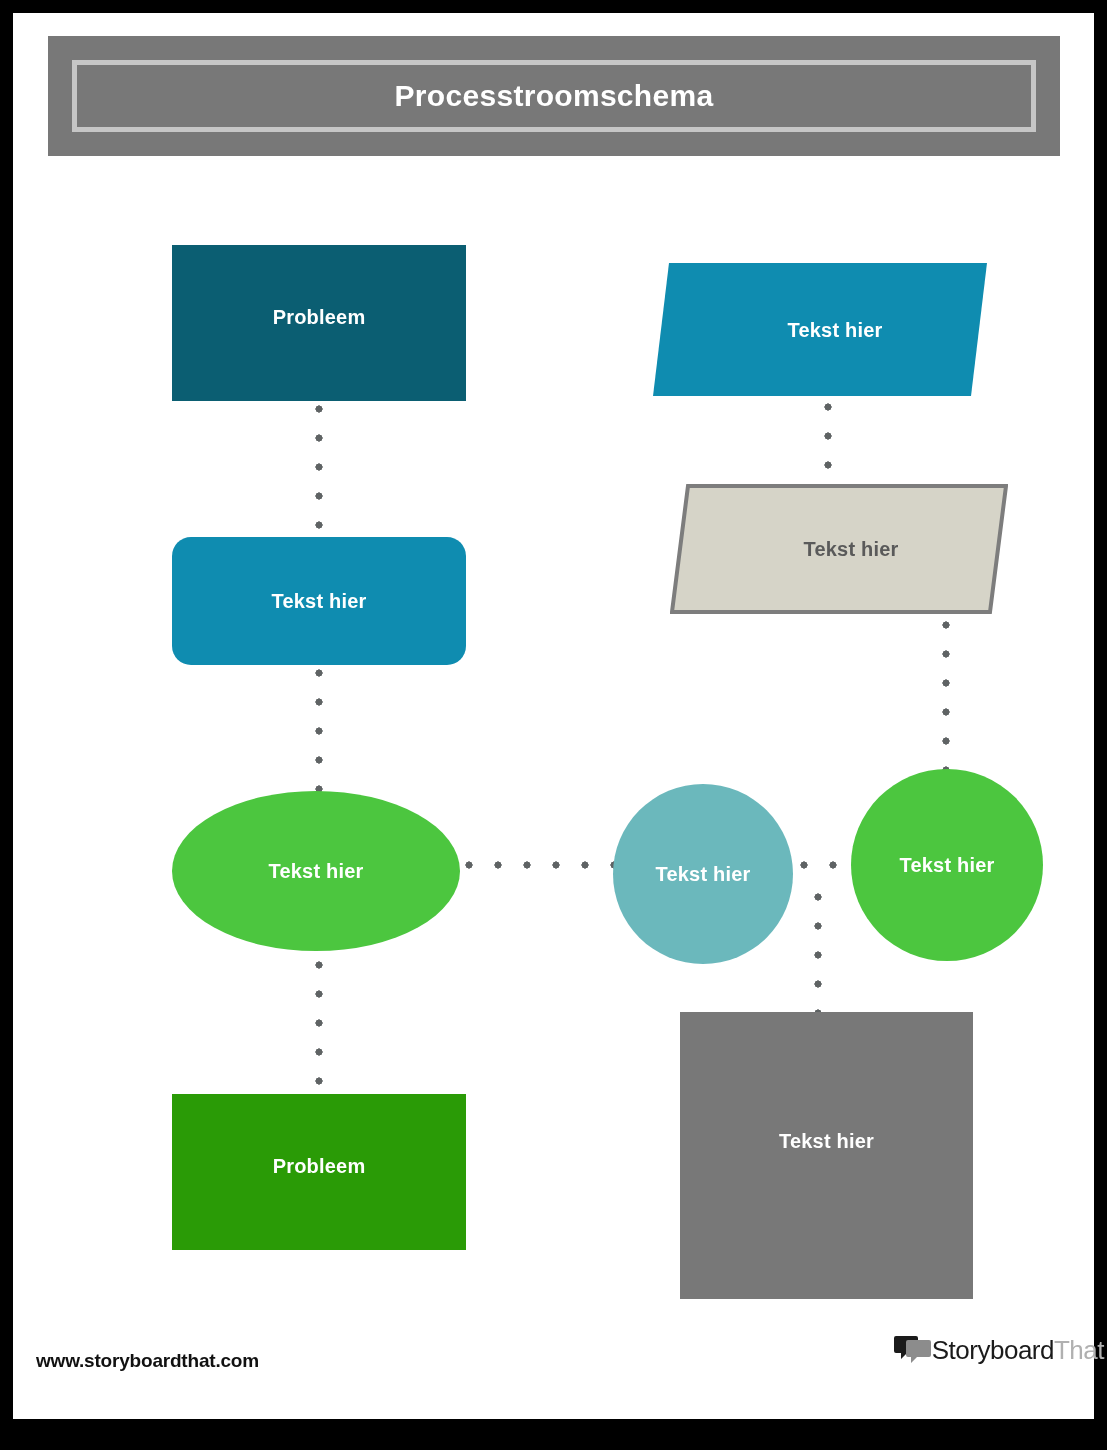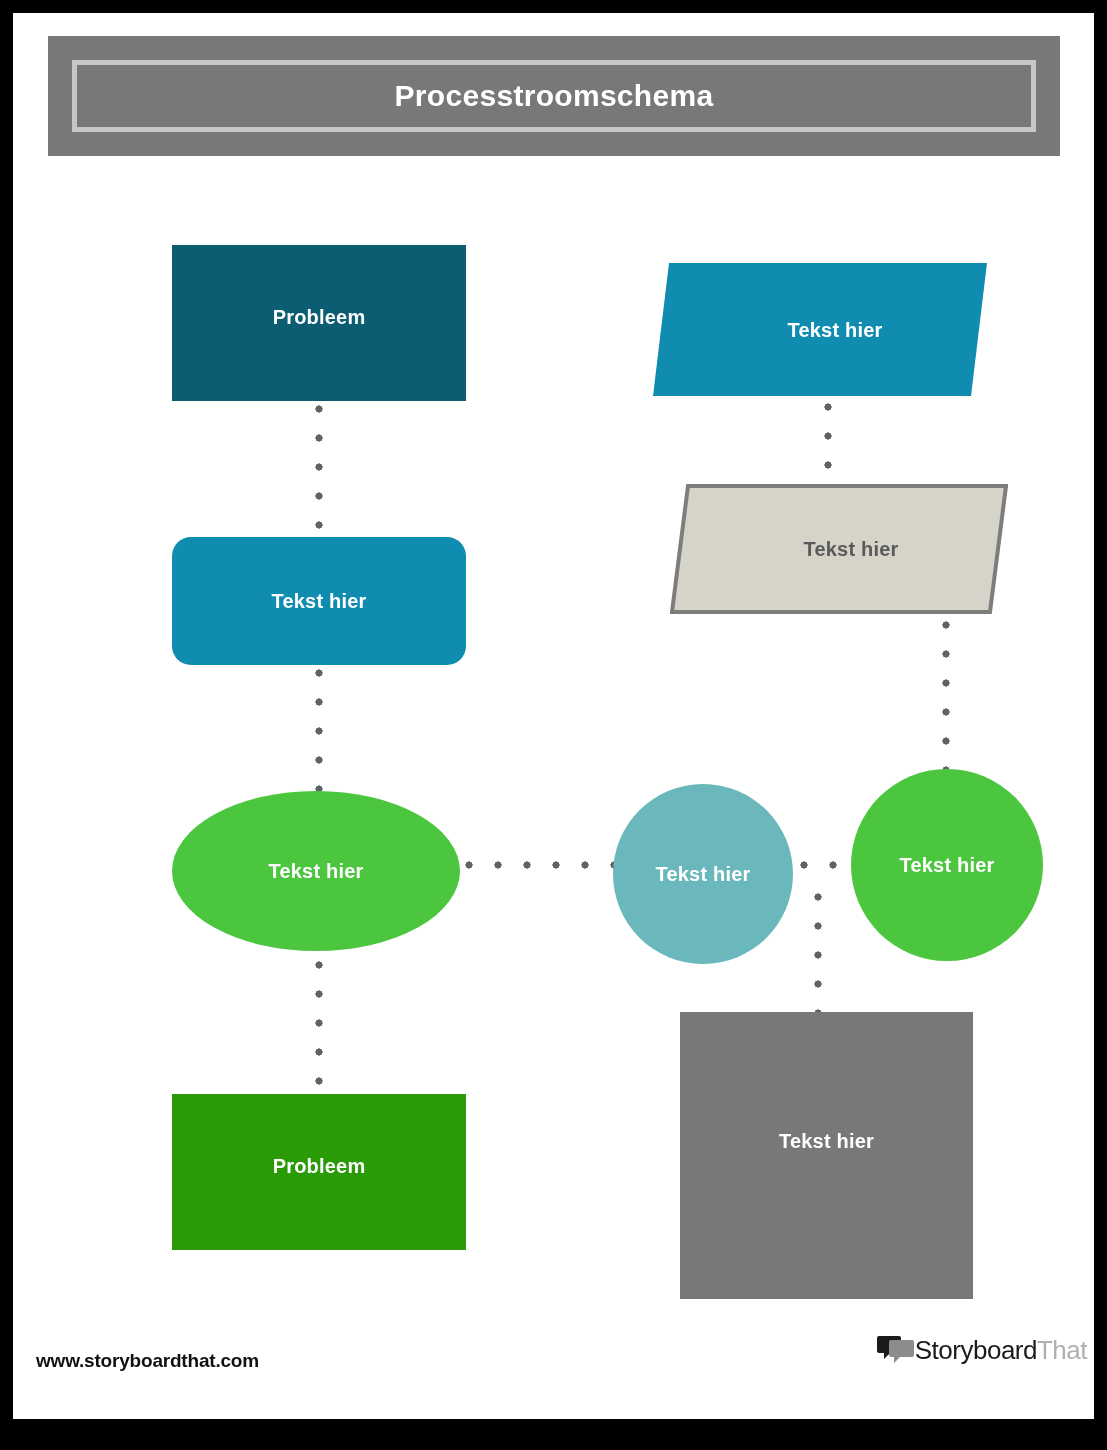--- a/index.html
+++ b/index.html
@@ -199,21 +199,21 @@
     position: absolute;
     left: 10px;
     top: 30px;
     font-size: 19px;
     font-weight: bold;
     color: #111111;
     letter-spacing: -0.2px;
   }
   #footer-logo {
     position: absolute;
-    right: 20px;
+    right: 3px;
     top: 14px;
     display: flex;
     align-items: center;
   }
   #logo-mark {
     width: 38px;
     height: 32px;
     position: relative;
   }
   #logo-wordmark {

